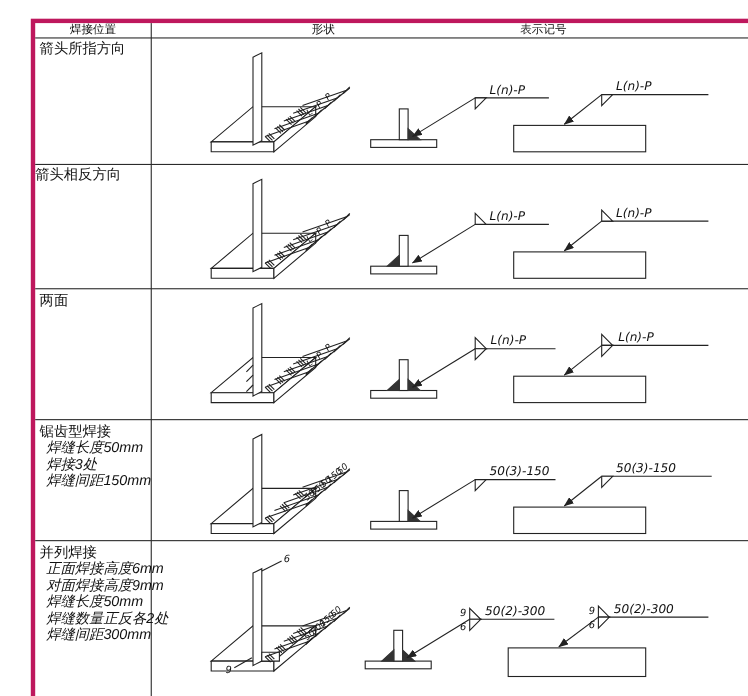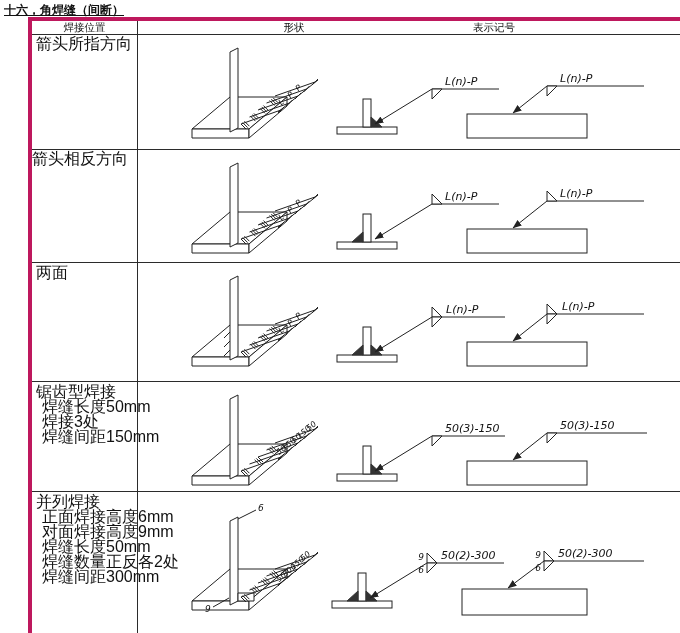--- a/index.html
+++ b/index.html
@@ -6,36 +6,35 @@
   .page{position:relative;width:680px;height:633px;background:#fff;overflow:hidden;
         font-family:"Liberation Sans",sans-serif;color:#111;}
   .title{position:absolute;left:4px;top:2px;font-size:12px;font-weight:bold;
          text-decoration:underline;white-space:nowrap;}
   .tbl{position:absolute;left:28px;top:17px;width:650px;height:614px;
        border:4px solid #be185d;}
   .hl{position:absolute;left:0;right:0;height:1px;background:#2b2b2b;}
   .vl{position:absolute;top:0;bottom:0;width:1px;background:#2b2b2b;left:105px;}
   .hcell{position:absolute;top:0;height:13px;line-height:13px;text-align:center;
          font-size:10.5px;}
-  .lbl{position:absolute;font-size:16px;line-height:15px;white-space:nowrap;}
-  .lbl .cont{padding-left:6px;}
+  .lbl{position:absolute;font-size:13px;line-height:15px;white-space:nowrap;}
+  .lbl .cont{padding-left:6px;font-style:italic;}
   svg{position:absolute;left:105px;top:0;}
   svg line{stroke:#222;stroke-width:1;}
   svg rect,svg polygon{stroke:#222;stroke-width:1;fill:#fff;}
   svg .f{fill:#333;stroke:#333;}
   svg text{fill:#111;stroke:none;}
   .dim{font:italic 8px "DejaVu Sans",sans-serif;}
   .sym{font:italic 11px "DejaVu Sans",sans-serif;}
   .sz{font:italic 9px "DejaVu Sans",sans-serif;}
 </style>
 </head>
 <body>
 
 <div class="page">
-  <div class="title">十六，角焊缝（间断）</div>
 
   <div class="tbl">
 
     <div class="hl" style="top:13px"></div>
     <div class="hl" style="top:128px"></div>
     <div class="hl" style="top:241px"></div>
     <div class="hl" style="top:360px"></div>
     <div class="hl" style="top:470px"></div>
     <div class="vl"></div>
 

